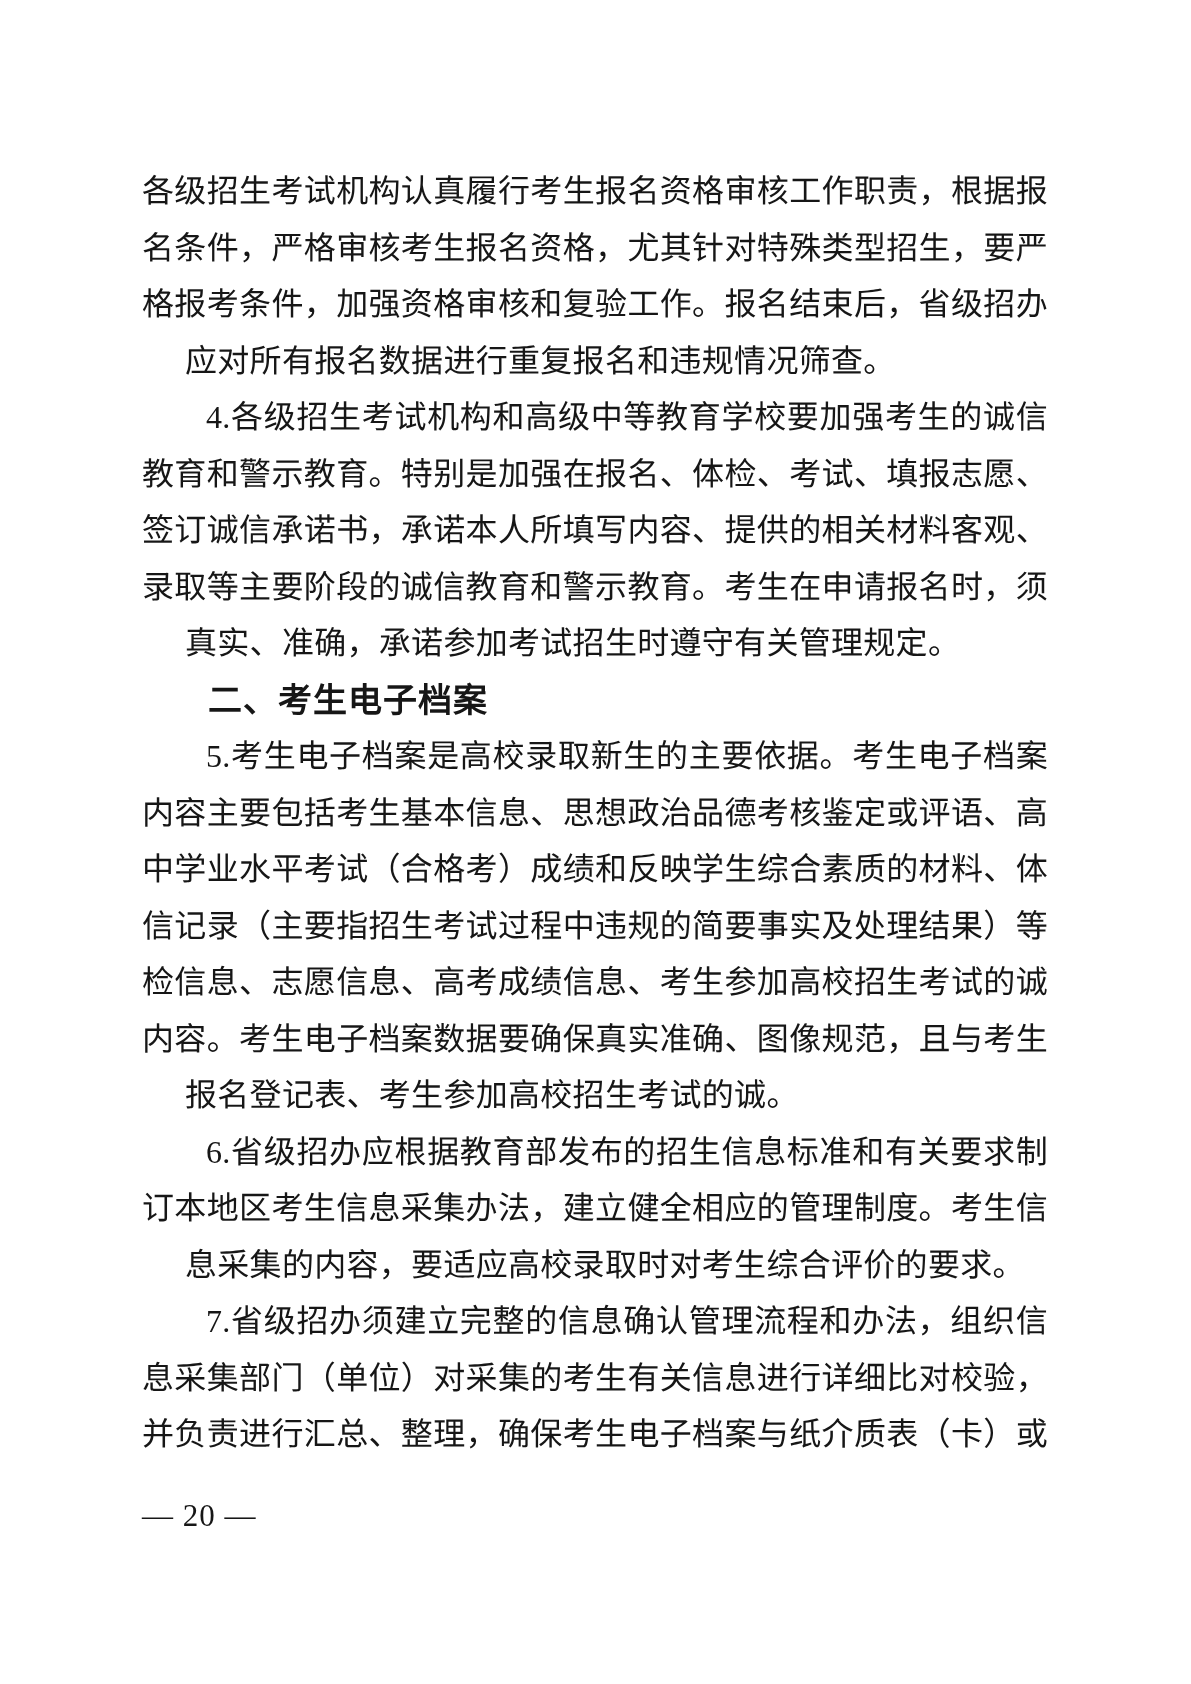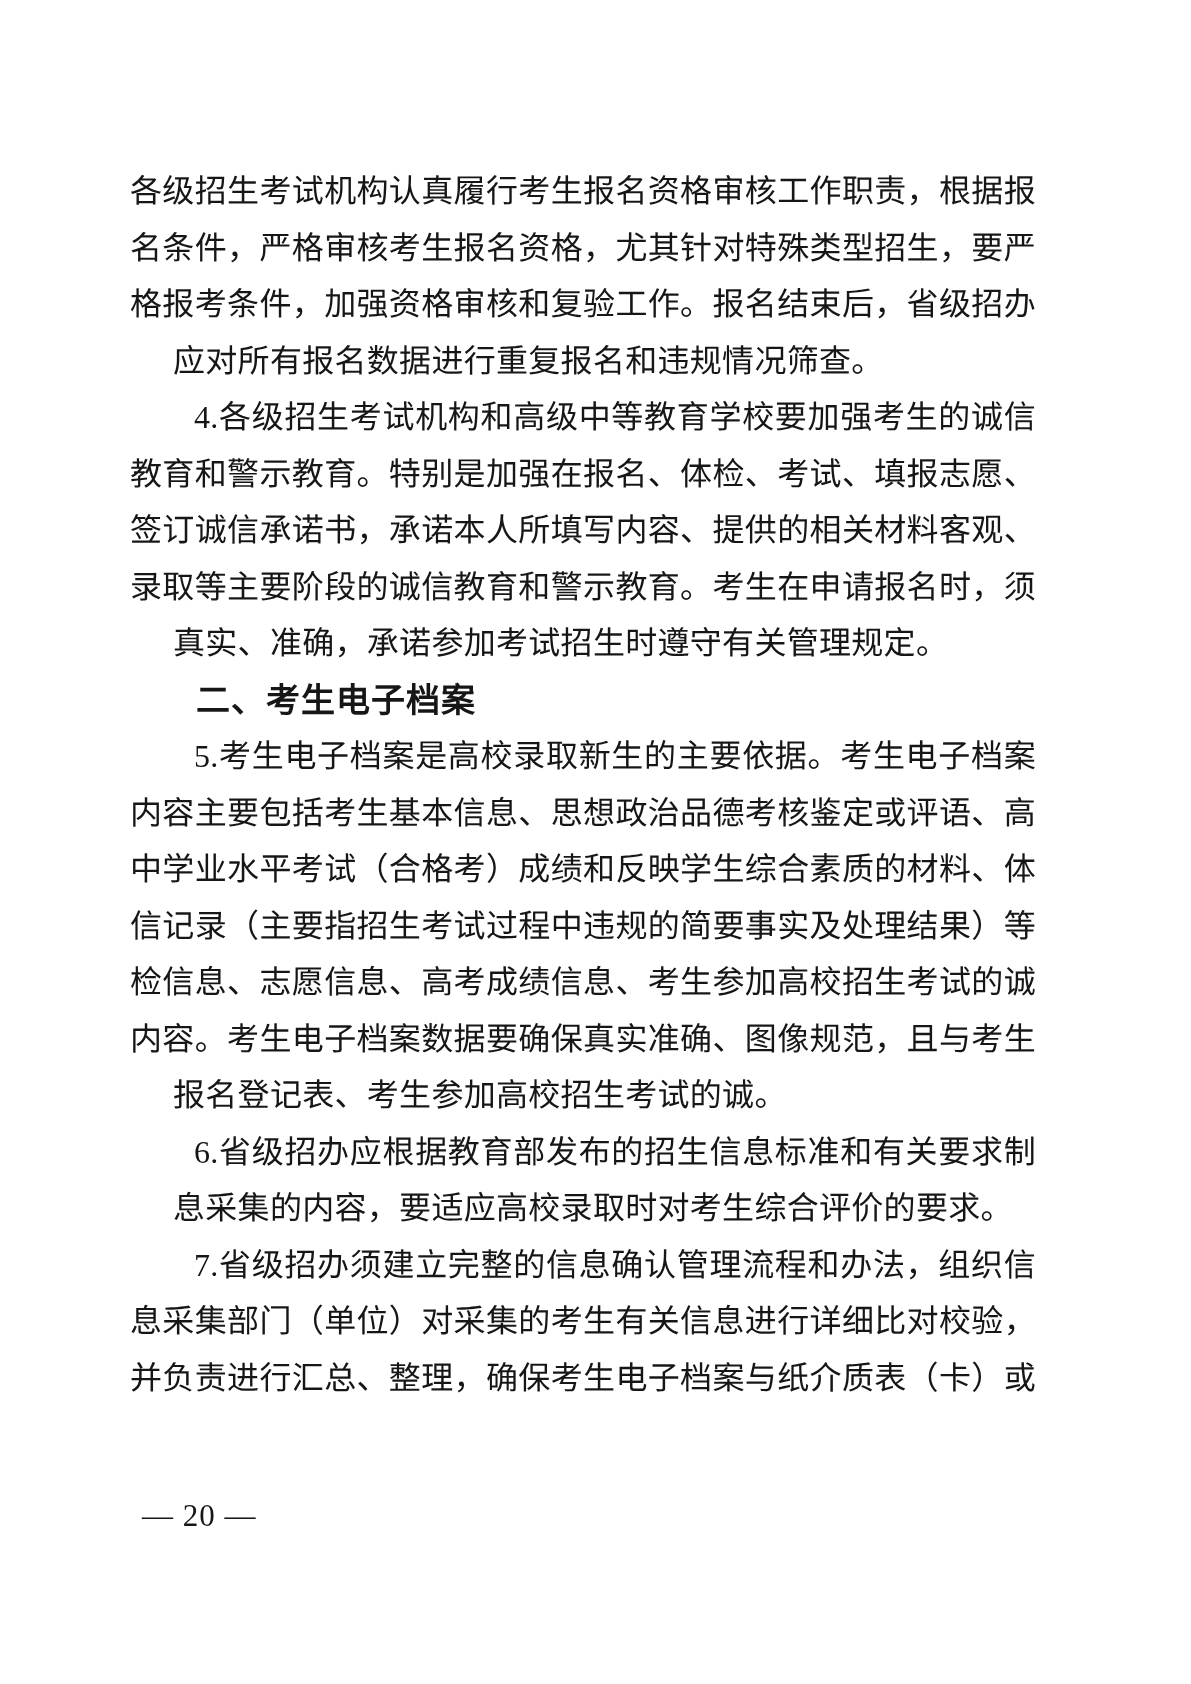--- a/index.html
+++ b/index.html
@@ -15,21 +15,21 @@
     font-family: "Liberation Serif", serif;
     overflow: hidden;
   }
   .page {
     position: absolute;
     inset: 0;
     background: #ffffff;
   }
   .text-block {
     position: absolute;
-    left: 130px;
+    left: 142px;
     top: 163px;
     width: 906px;
   }
   .line {
     height: 56.5px;
     line-height: 56.5px;
     font-size: 32px;
     letter-spacing: 0.3px;
     text-align: justify;
     text-align-last: justify;
@@ -84,20 +84,21 @@
     <div class="line end">真实、准确，承诺参加考试招生时遵守有关管理规定。</div>
     <div class="line heading">二、考生电子档案</div>
     <div class="line first">5.考生电子档案是高校录取新生的主要依据。考生电子档案</div>
     <div class="line">内容主要包括考生基本信息、思想政治品德考核鉴定或评语、高</div>
     <div class="line">中学业水平考试（合格考）成绩和反映学生综合素质的材料、体</div>
     <div class="line">信记录（主要指招生考试过程中违规的简要事实及处理结果）等</div>
     <div class="line">检信息、志愿信息、高考成绩信息、考生参加高校招生考试的诚</div>
     <div class="line">内容。考生电子档案数据要确保真实准确、图像规范，且与考生</div>
     <div class="line end">报名登记表、考生参加高校招生考试的诚。</div>
     <div class="line first">6.省级招办应根据教育部发布的招生信息标准和有关要求制</div>
+    <div class="line">订本地区考生信息采集办法，建立健全相应的管理制度。考生信</div>
     <div class="line end">息采集的内容，要适应高校录取时对考生综合评价的要求。</div>
     <div class="line first">7.省级招办须建立完整的信息确认管理流程和办法，组织信</div>
     <div class="line">息采集部门（单位）对采集的考生有关信息进行详细比对校验，</div>
     <div class="line">并负责进行汇总、整理，确保考生电子档案与纸介质表（卡）或</div>
   </div>
 
   <div class="footer">— 20 —</div>
 
 </div>
 

